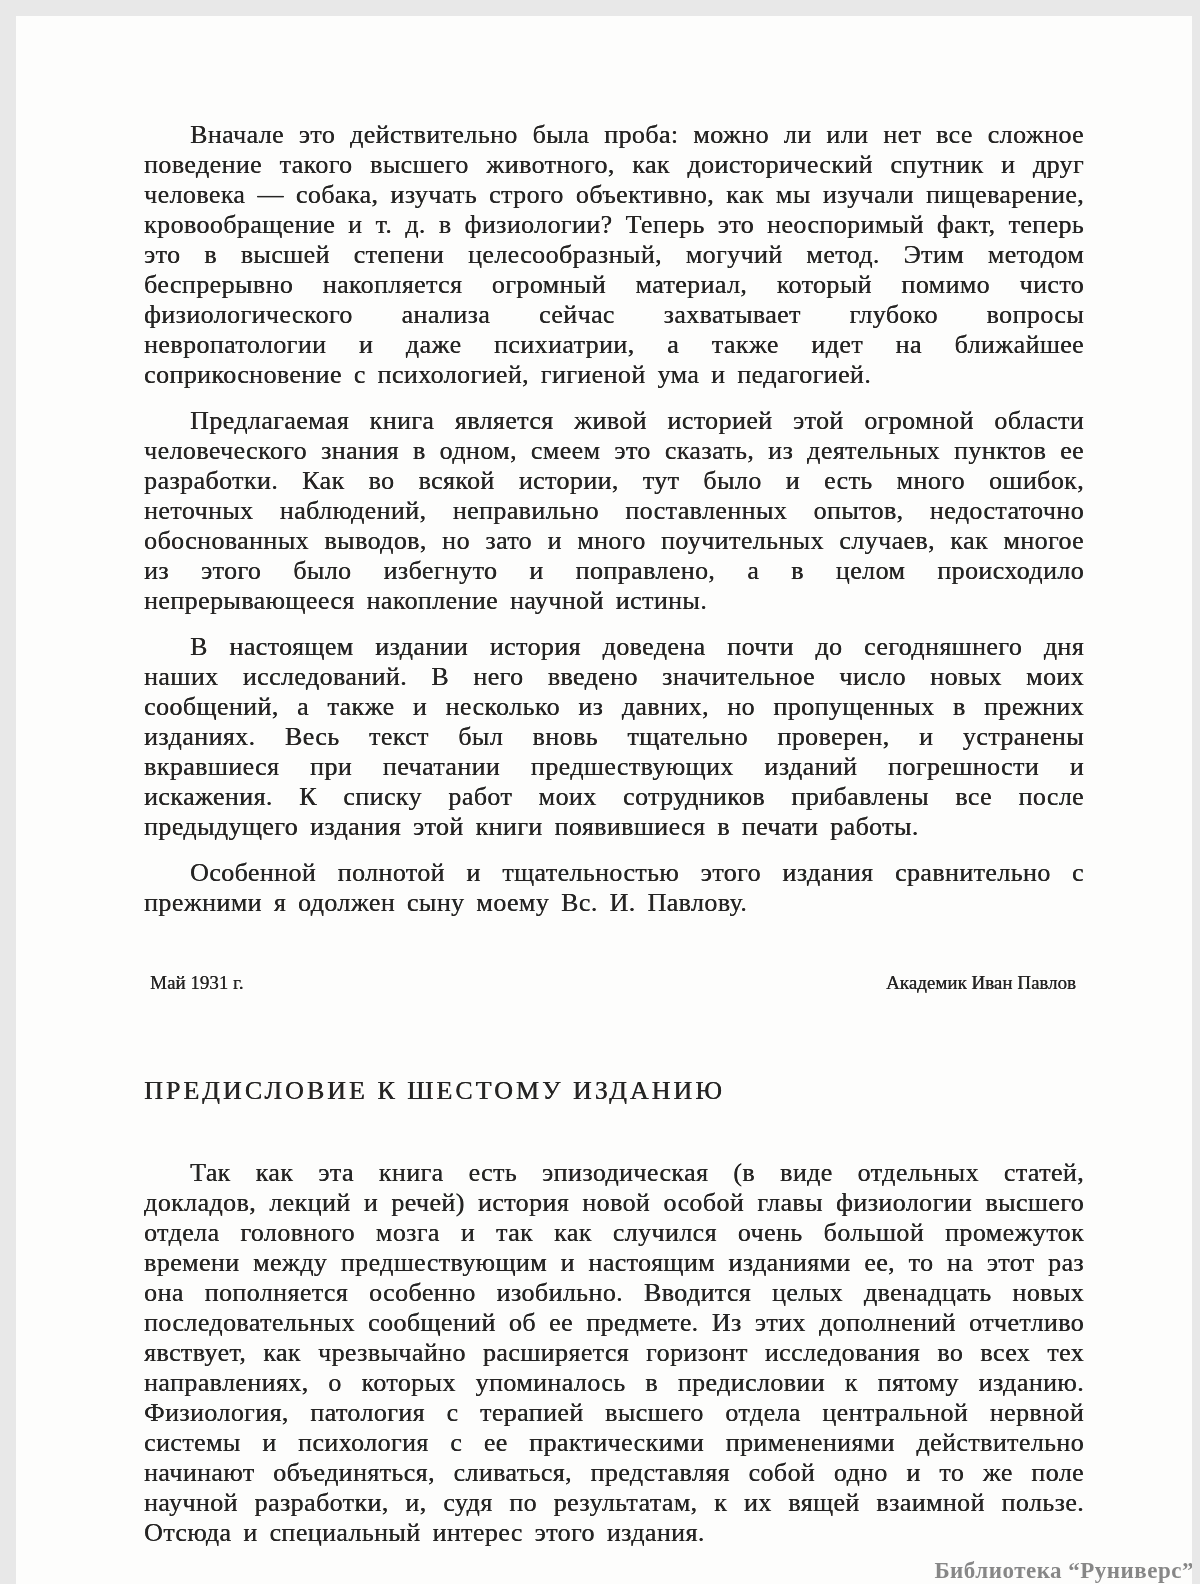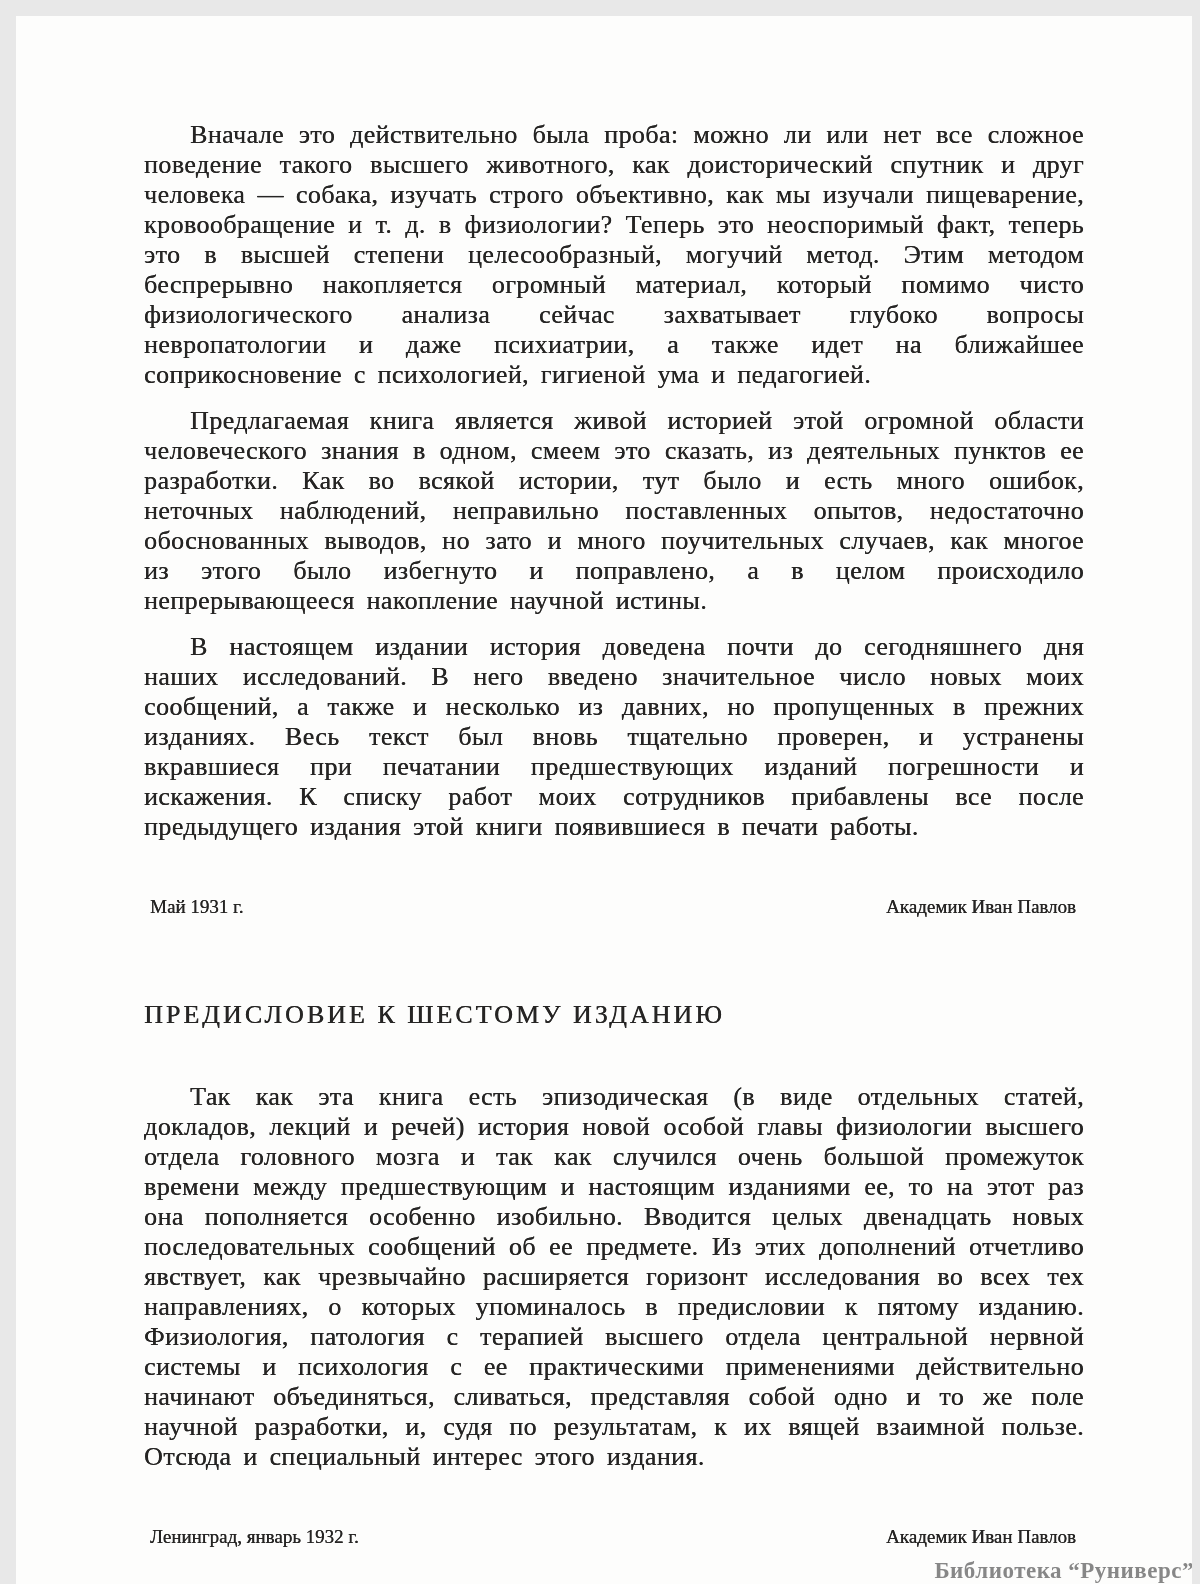--- a/index.html
+++ b/index.html
@@ -60,20 +60,21 @@
 </style>
 </head>
 <body>
 
 <div class="sheet">
   <div class="text-block">
 
     <p class="para">Вначале это действительно была проба: можно ли или нет все сложное поведение такого высшего животного, как доисторический спутник и друг человека — собака, изучать строго объективно, как мы изучали пищеварение, кровообращение и т. д. в физиологии? Теперь это неоспоримый факт, теперь это в высшей степени целесообразный, могучий метод. Этим методом беспрерывно накопляется огромный материал, который помимо чисто физиологического анализа сейчас захватывает глубоко вопросы невропатологии и даже психиатрии, а также идет на ближайшее соприкосновение с психологией, гигиеной ума и педагогией.</p>
     <p class="para">Предлагаемая книга является живой историей этой огромной области человеческого знания в одном, смеем это сказать, из деятельных пунктов ее разработки. Как во всякой истории, тут было и есть много ошибок, неточных наблюдений, неправильно поставленных опытов, недостаточно обоснованных выводов, но зато и много поучительных случаев, как многое из этого было избегнуто и поправлено, а в целом происходило непрерывающееся накопление научной истины.</p>
     <p class="para">В настоящем издании история доведена почти до сегодняшнего дня наших исследований. В него введено значительное число новых моих сообщений, а также и несколько из давних, но пропущенных в прежних изданиях. Весь текст был вновь тщательно проверен, и устранены вкравшиеся при печатании предшествующих изданий погрешности и искажения. К списку работ моих сотрудников прибавлены все после предыдущего издания этой книги появившиеся в печати работы.</p>
+    <p class="para">Особенной полнотой и тщательностью этого издания сравнительно с прежними я одолжен сыну моему Вс. И. Павлову.</p>
 
     <div class="sign-row">
       <span class="date-line">Май 1931 г.</span>
       <span class="signature-line">Академик Иван Павлов</span>
     </div>
 
     <h1 class="section-heading">ПРЕДИСЛОВИЕ К ШЕСТОМУ ИЗДАНИЮ</h1>
 
     <p class="para">Так как эта книга есть эпизодическая (в виде отдельных статей, докладов, лекций и речей) история новой особой главы физиологии высшего отдела головного мозга и так как случился очень большой промежуток времени между предшествующим и настоящим изданиями ее, то на этот раз она пополняется особенно изобильно. Вводится целых двенадцать новых последовательных сообщений об ее предмете. Из этих дополнений отчетливо явствует, как чрезвычайно расширяется горизонт исследования во всех тех направлениях, о которых упоминалось в предисловии к пятому изданию. Физиология, патология с терапией высшего отдела центральной нервной системы и психология с ее практическими применениями действительно начинают объединяться, сливаться, представляя собой одно и то же поле научной разработки, и, судя по результатам, к их вящей взаимной пользе. Отсюда и специальный интерес этого издания.</p>
 

